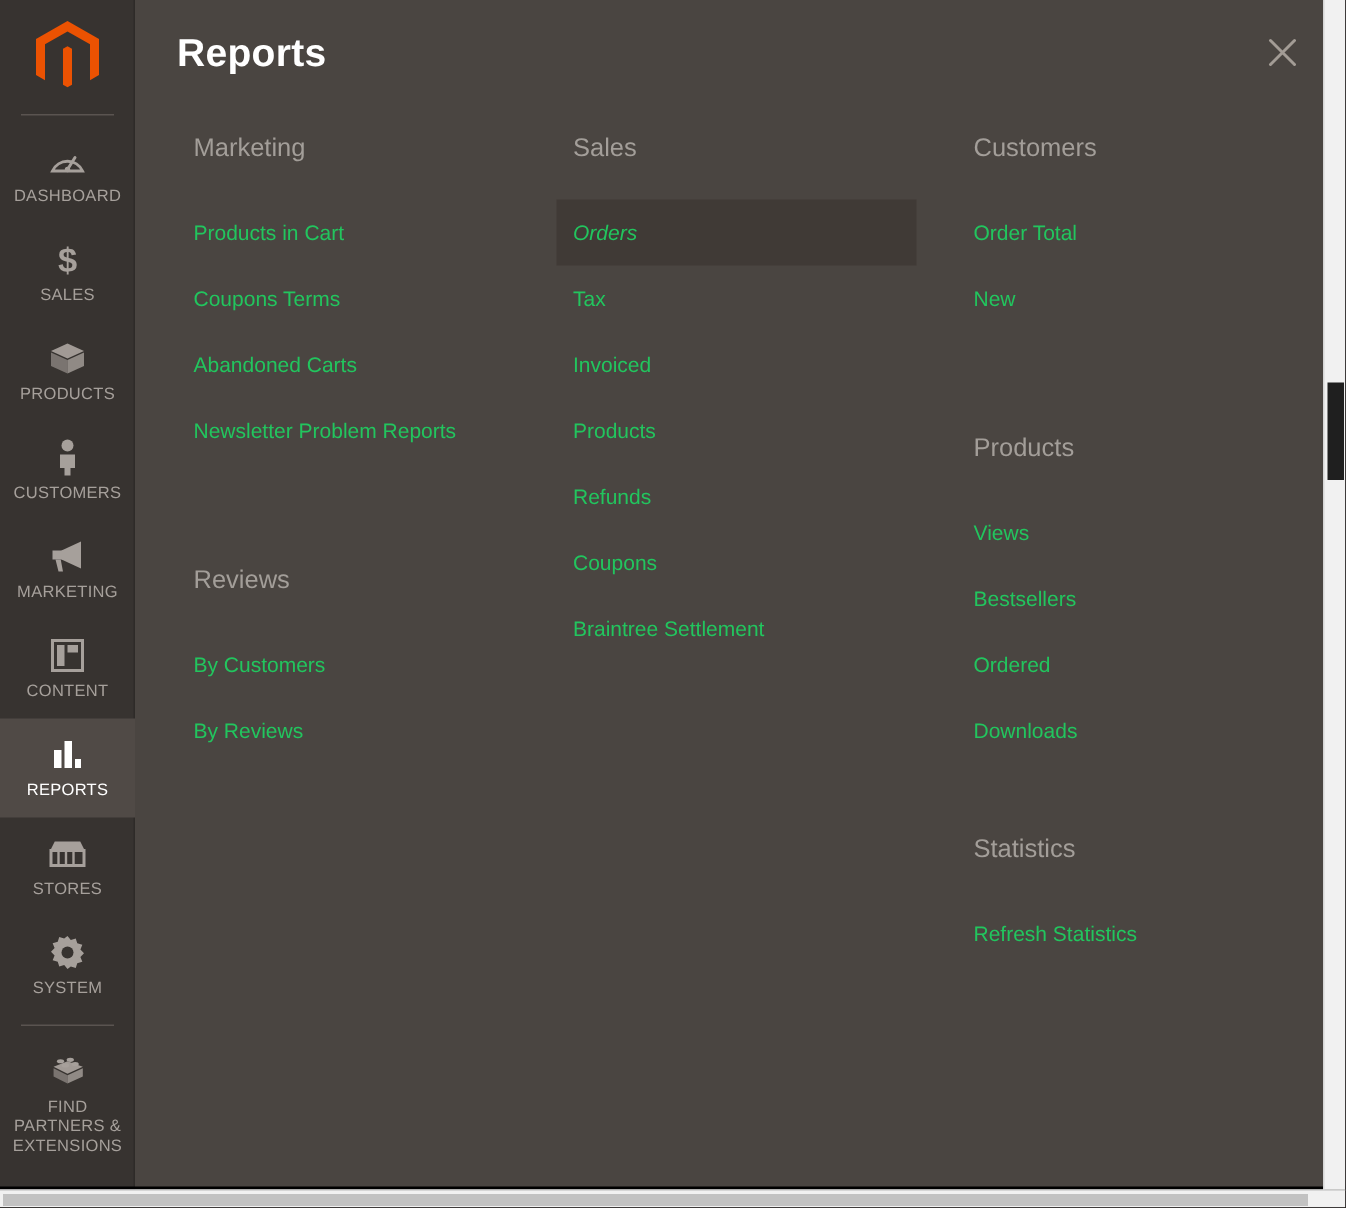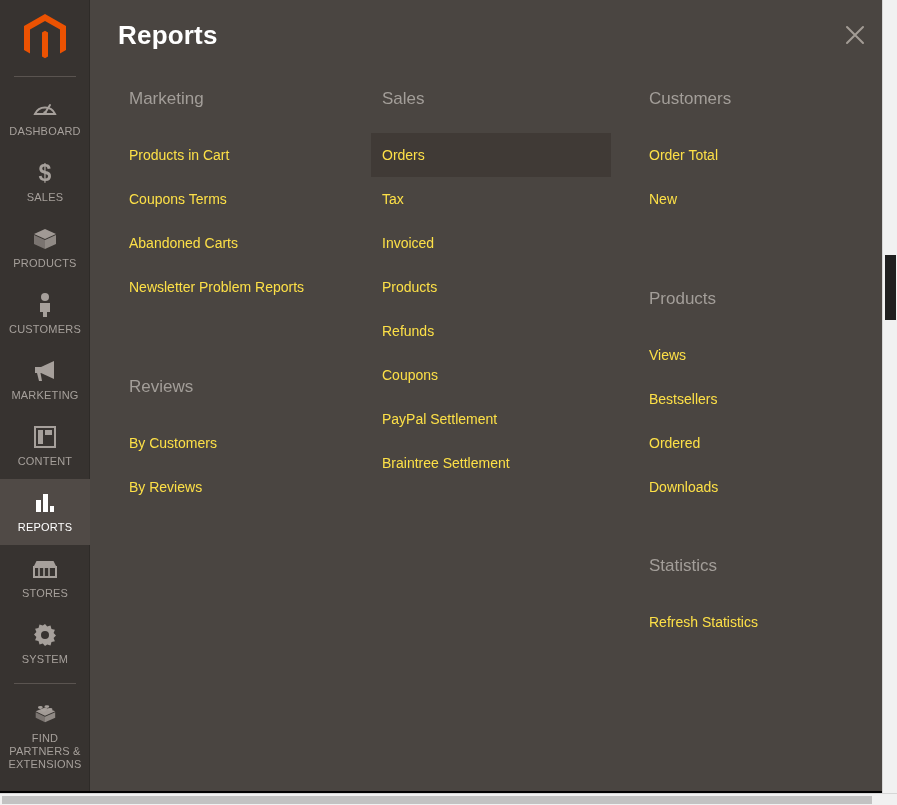--- a/index.html
+++ b/index.html
@@ -147,30 +147,31 @@
     line-height: 22px;
     margin-bottom: 23px;
   }
 
   .group.spaced { margin-top: 67px; }
   .group.spaced-stat { margin-top: 46px; }
 
   .menu-link {
     display: block;
     font-size: 14px;
-    color: #fde047;
+    color: #22c55e;
     line-height: 18px;
     padding: 13px 12px 13px 11px;
     margin-bottom: 0;
     text-decoration: none;
     cursor: pointer;
   }
 
   .menu-link.highlight {
     background: #403a36;
+    font-style: italic;
   }
 
   
   .col-2 .menu-link { width: 240px; }
 
   
   #vscroll-track {
     position: absolute;
     right: 0; top: 0;
     width: 15px;
@@ -374,21 +375,20 @@
 
       <div class="col col-2">
         <div class="group">
           <div class="group-title">Sales</div>
           <a class="menu-link highlight">Orders</a>
           <a class="menu-link">Tax</a>
           <a class="menu-link">Invoiced</a>
           <a class="menu-link">Products</a>
           <a class="menu-link">Refunds</a>
           <a class="menu-link">Coupons</a>
-          <a class="menu-link">PayPal Settlement</a>
           <a class="menu-link">Braintree Settlement</a>
         </div>
       </div>
 
       <div class="col col-3">
         <div class="group">
           <div class="group-title">Customers</div>
           <a class="menu-link">Order Total</a>
           <a class="menu-link">New</a>
         </div>

